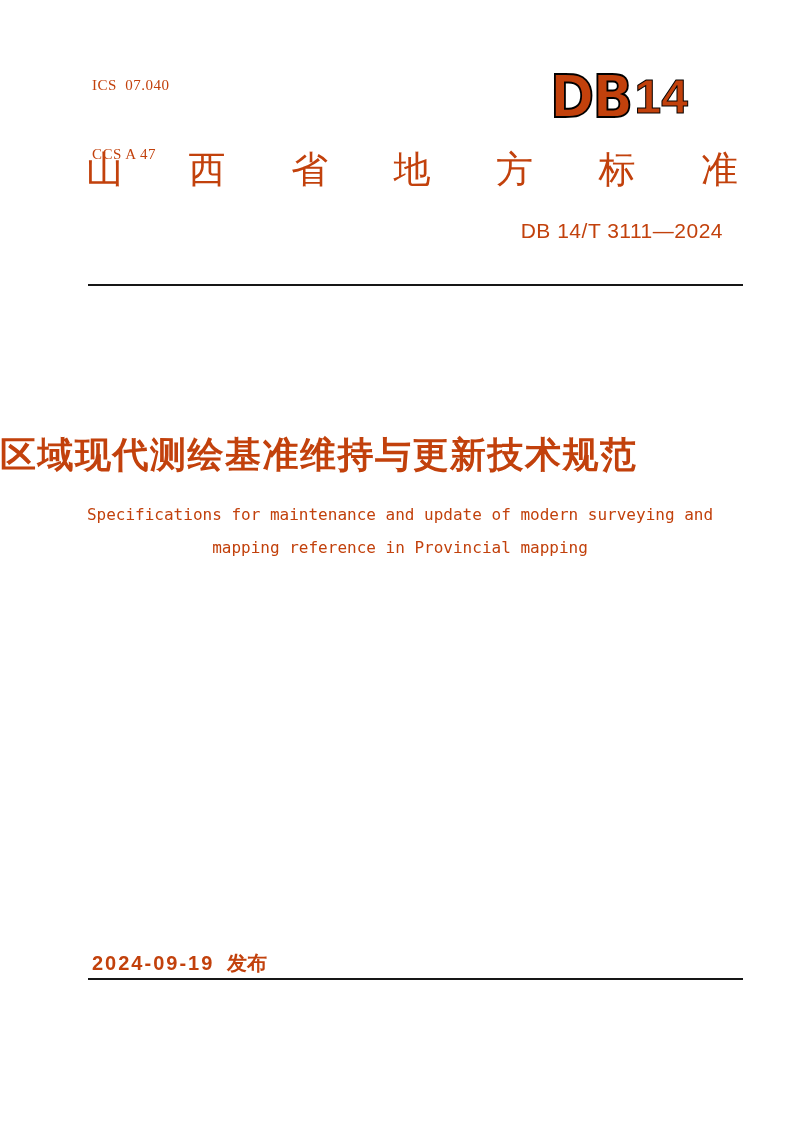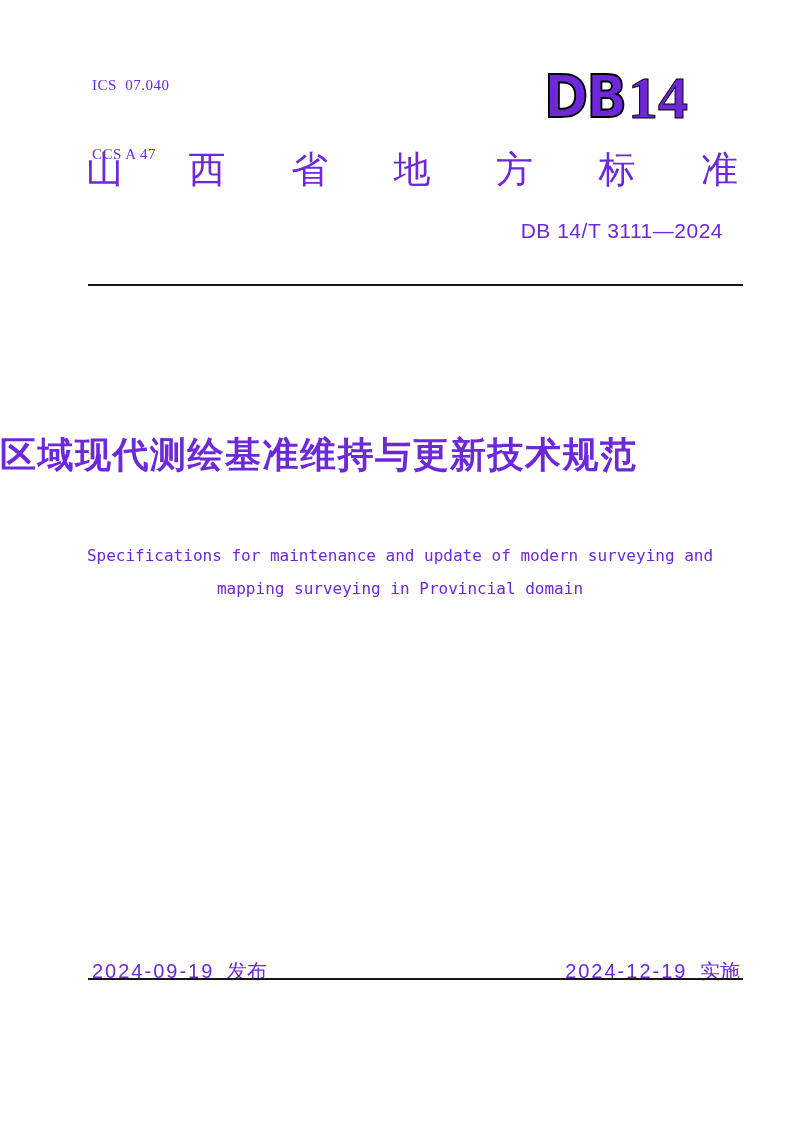--- a/index.html
+++ b/index.html
@@ -2,21 +2,21 @@
 <html><head>
 <meta charset="utf-8">
 <style>
   html, body { margin: 0; padding: 0; background: #e8e8e8; }
   .page {
     position: relative;
     width: 800px;
     height: 1132px;
     margin: 0 auto;
     background: #ffffff;
-    color: #6d28d9;
+    color: #c2410c;
     font-family: "Liberation Sans", sans-serif;
     overflow: hidden;
   }
 
   
   .ics-block {
     position: absolute;
     left: 92px;
     top: 28px;
     font-family: "Liberation Serif", serif;
@@ -25,36 +25,36 @@
     letter-spacing: 0.5px;
     white-space: pre;
   }
 
   
   .db-logo {
     position: absolute;
     top: 68px;
     right: 112px;
     display: flex;
-    align-items: flex-start;
+    align-items: center;
     line-height: 1;
   }
   .db-logo .db {
     font-family: "DejaVu Sans", sans-serif;
     font-weight: bold;
     font-size: 58px;
     letter-spacing: -2px;
     -webkit-text-stroke: 2px #000;
     transform: scaleX(0.92);
     transform-origin: 100% 100%;
   }
   .db-logo .num {
-    font-family: Liberation Serif, serif;
+    font-family: Liberation Sans, sans-serif;
     font-weight: bold;
-    font-size: 60px;
+    font-size: 48px;
     -webkit-text-stroke: 1px #000;
     margin-left: 3px;
   }
 
   
   .standard-row {
     position: absolute;
     top: 151px;
     left: 86px;
     width: 652px;
@@ -99,35 +99,33 @@
   .title-en {
     position: absolute;
     top: 498px;
     left: 80px;
     width: 640px;
     text-align: center;
     font-family: "DejaVu Sans Mono", monospace;
     font-size: 16px;
     line-height: 33px;
     font-weight: 500;
-    margin-top: 41px;
   }
   .title-en .line { display: block; }
 
   .footer-dates {
     position: absolute;
     top: 951px;
     left: 92px;
     width: 648px;
     display: flex;
     justify-content: space-between;
     font-size: 20px;
-    font-weight: 400;
+    font-weight: 700;
     line-height: 1.2;
-    margin-top: 8px;
   }
   .footer-dates .date-num { letter-spacing: 2px; }
   .footer-dates .date-label { margin-left: 7px; }
 
   .publisher {
     position: absolute;
     top: 1033px;
     left: 0;
     width: 100%;
     display: flex;
@@ -169,30 +167,26 @@
   </div>
 
   <div class="doc-number">DB 14/T 3111—2024</div>
 
   <div class="rule rule-top"></div>
 
   <div class="title-cn">区域现代测绘基准维持与更新技术规范</div>
 
   <div class="title-en">
     <span class="line">Specifications for maintenance and update of modern surveying and</span>
-    <span class="line">mapping surveying in Provincial domain</span>
+    <span class="line">mapping reference in Provincial mapping</span>
   </div>
 
   <div class="footer-dates">
     <div>
       <span class="date-num">2024-09-19</span>
       <span class="date-label">发布</span>
-    </div>
-    <div>
-      <span class="date-num">2024-12-19</span>
-      <span class="date-label">实施</span>
     </div>
   </div>
 
   <div class="rule rule-bottom"></div>
 
 
 </div>
 
 </body></html>

